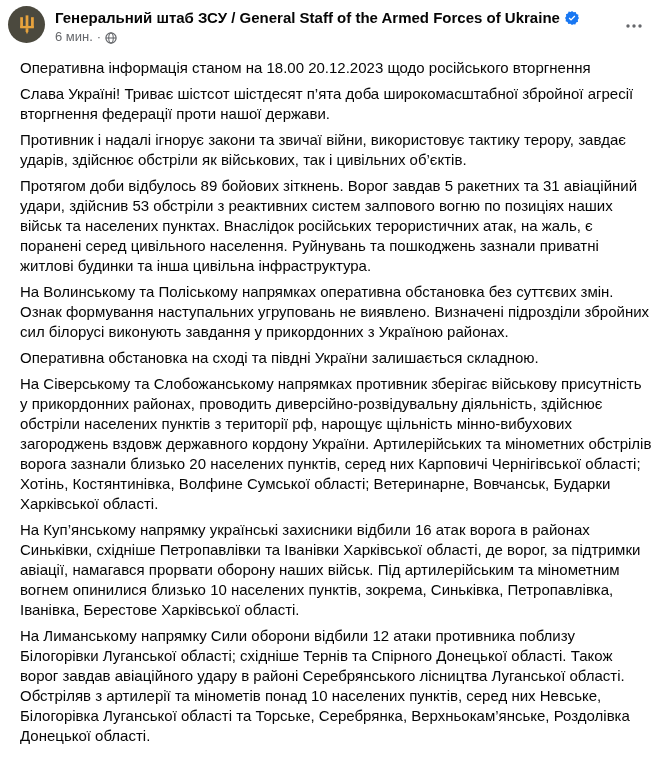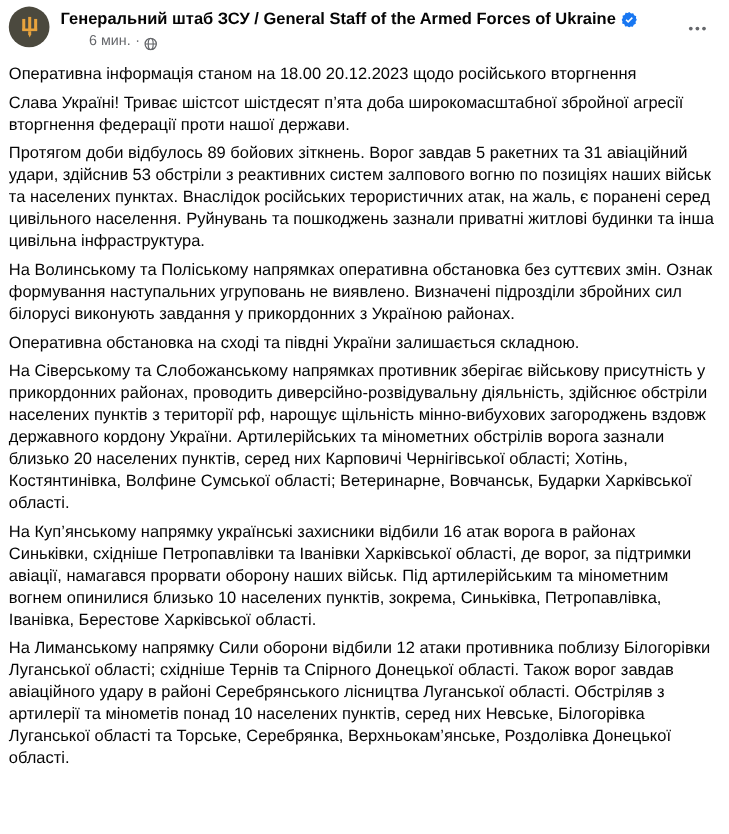--- a/index.html
+++ b/index.html
@@ -34,39 +34,39 @@
     cursor:pointer;
   }
   .header-info{margin-left:10px;padding-top:2px;min-width:0;}
   .page-name-row{display:flex;align-items:center;gap:5px;}
   .page-name{
     font-size:15px;font-weight:700;line-height:19px;color:var(--text);
     white-space:nowrap;cursor:pointer;
   }
   .verified{flex:0 0 14px;width:14px;height:14px;display:inline-block;}
   .meta-row{
-    display:flex;align-items:flex-end;gap:4px;
-    font-size:13px;color:var(--secondary-text);line-height:17px;margin-top:1px;margin-left:26px;
+    display:flex;align-items:center;gap:4px;
+    font-size:13px;color:var(--secondary-text);line-height:17px;margin-top:1px;
   }
   .meta-link{cursor:pointer;}
   .dot-sep{color:var(--secondary-text);}
   .globe{width:12px;height:12px;display:inline-block;margin-top:1px;}
   .more-btn{
     position:absolute;right:15px;top:14px;
     width:28px;height:24px;
     display:flex;align-items:center;justify-content:center;
     border-radius:6px;cursor:pointer;
   }
   .post-body{
     padding:13px 10px 0 8px;
   }
   .post-body p{
     font-size:15px;
     line-height:20px;
-    margin:0 0 6px 0;
+    margin:0 0 6px 12px;
     color:var(--text);
     letter-spacing:0;
   }
 </style>
 </head>
 <body>
 
 <div class="post">
 
   <div class="post-header">
@@ -114,20 +114,21 @@
           <circle cx="15" cy="3" r="1.7"></circle>
         </svg>
       </span>
     </div>
 
   </div>
 
   <div class="post-body">
     <p>Оперативна інформація станом на 18.00 20.12.2023 щодо російського вторгнення</p>
     <p>Слава Україні! Триває шістсот шістдесят п’ята доба широкомасштабної збройної агресії вторгнення федерації проти нашої держави.</p>
+    <p>Противник і надалі ігнорує закони та звичаї війни, використовує тактику терору, завдає ударів, здійснює обстріли як військових, так і цивільних об’єктів.</p>
     <p>Протягом доби відбулось 89 бойових зіткнень. Ворог завдав 5 ракетних та 31 авіаційний удари, здійснив 53 обстріли з реактивних систем залпового вогню по позиціях наших військ та населених пунктах. Внаслідок російських терористичних атак, на жаль, є поранені серед цивільного населення. Руйнувань та пошкоджень зазнали приватні житлові будинки та інша цивільна інфраструктура.</p>
     <p>На Волинському та Поліському напрямках оперативна обстановка без суттєвих змін. Ознак формування наступальних угруповань не виявлено. Визначені підрозділи збройних сил білорусі виконують завдання у прикордонних з Україною районах.</p>
     <p>Оперативна обстановка на сході та півдні України залишається складною.</p>
     <p>На Сіверському та Слобожанському напрямках противник зберігає військову присутність у прикордонних районах, проводить диверсійно-розвідувальну діяльність, здійснює обстріли населених пунктів з території рф, нарощує щільність мінно-вибухових загороджень вздовж державного кордону України. Артилерійських та мінометних обстрілів ворога зазнали близько 20 населених пунктів, серед них Карповичі Чернігівської області; Хотінь, Костянтинівка, Волфине Сумської області; Ветеринарне, Вовчанськ, Бударки Харківської області.</p>
     <p>На Куп’янському напрямку українські захисники відбили 16 атак ворога в районах Синьківки, східніше Петропавлівки та Іванівки Харківської області, де ворог, за підтримки авіації, намагався прорвати оборону наших військ. Під артилерійським та мінометним вогнем опинилися близько 10 населених пунктів, зокрема, Синьківка, Петропавлівка, Іванівка, Берестове Харківської області.</p>
     <p>На Лиманському напрямку Сили оборони відбили 12 атаки противника поблизу Білогорівки Луганської області; східніше Тернів та Спірного Донецької області. Також ворог завдав авіаційного удару в районі Серебрянського лісництва Луганської області. Обстріляв з артилерії та мінометів понад 10 населених пунктів, серед них Невське, Білогорівка Луганської області та Торське, Серебрянка, Верхньокам’янське, Роздолівка Донецької області.</p>
   </div>
 
 </div>
 

